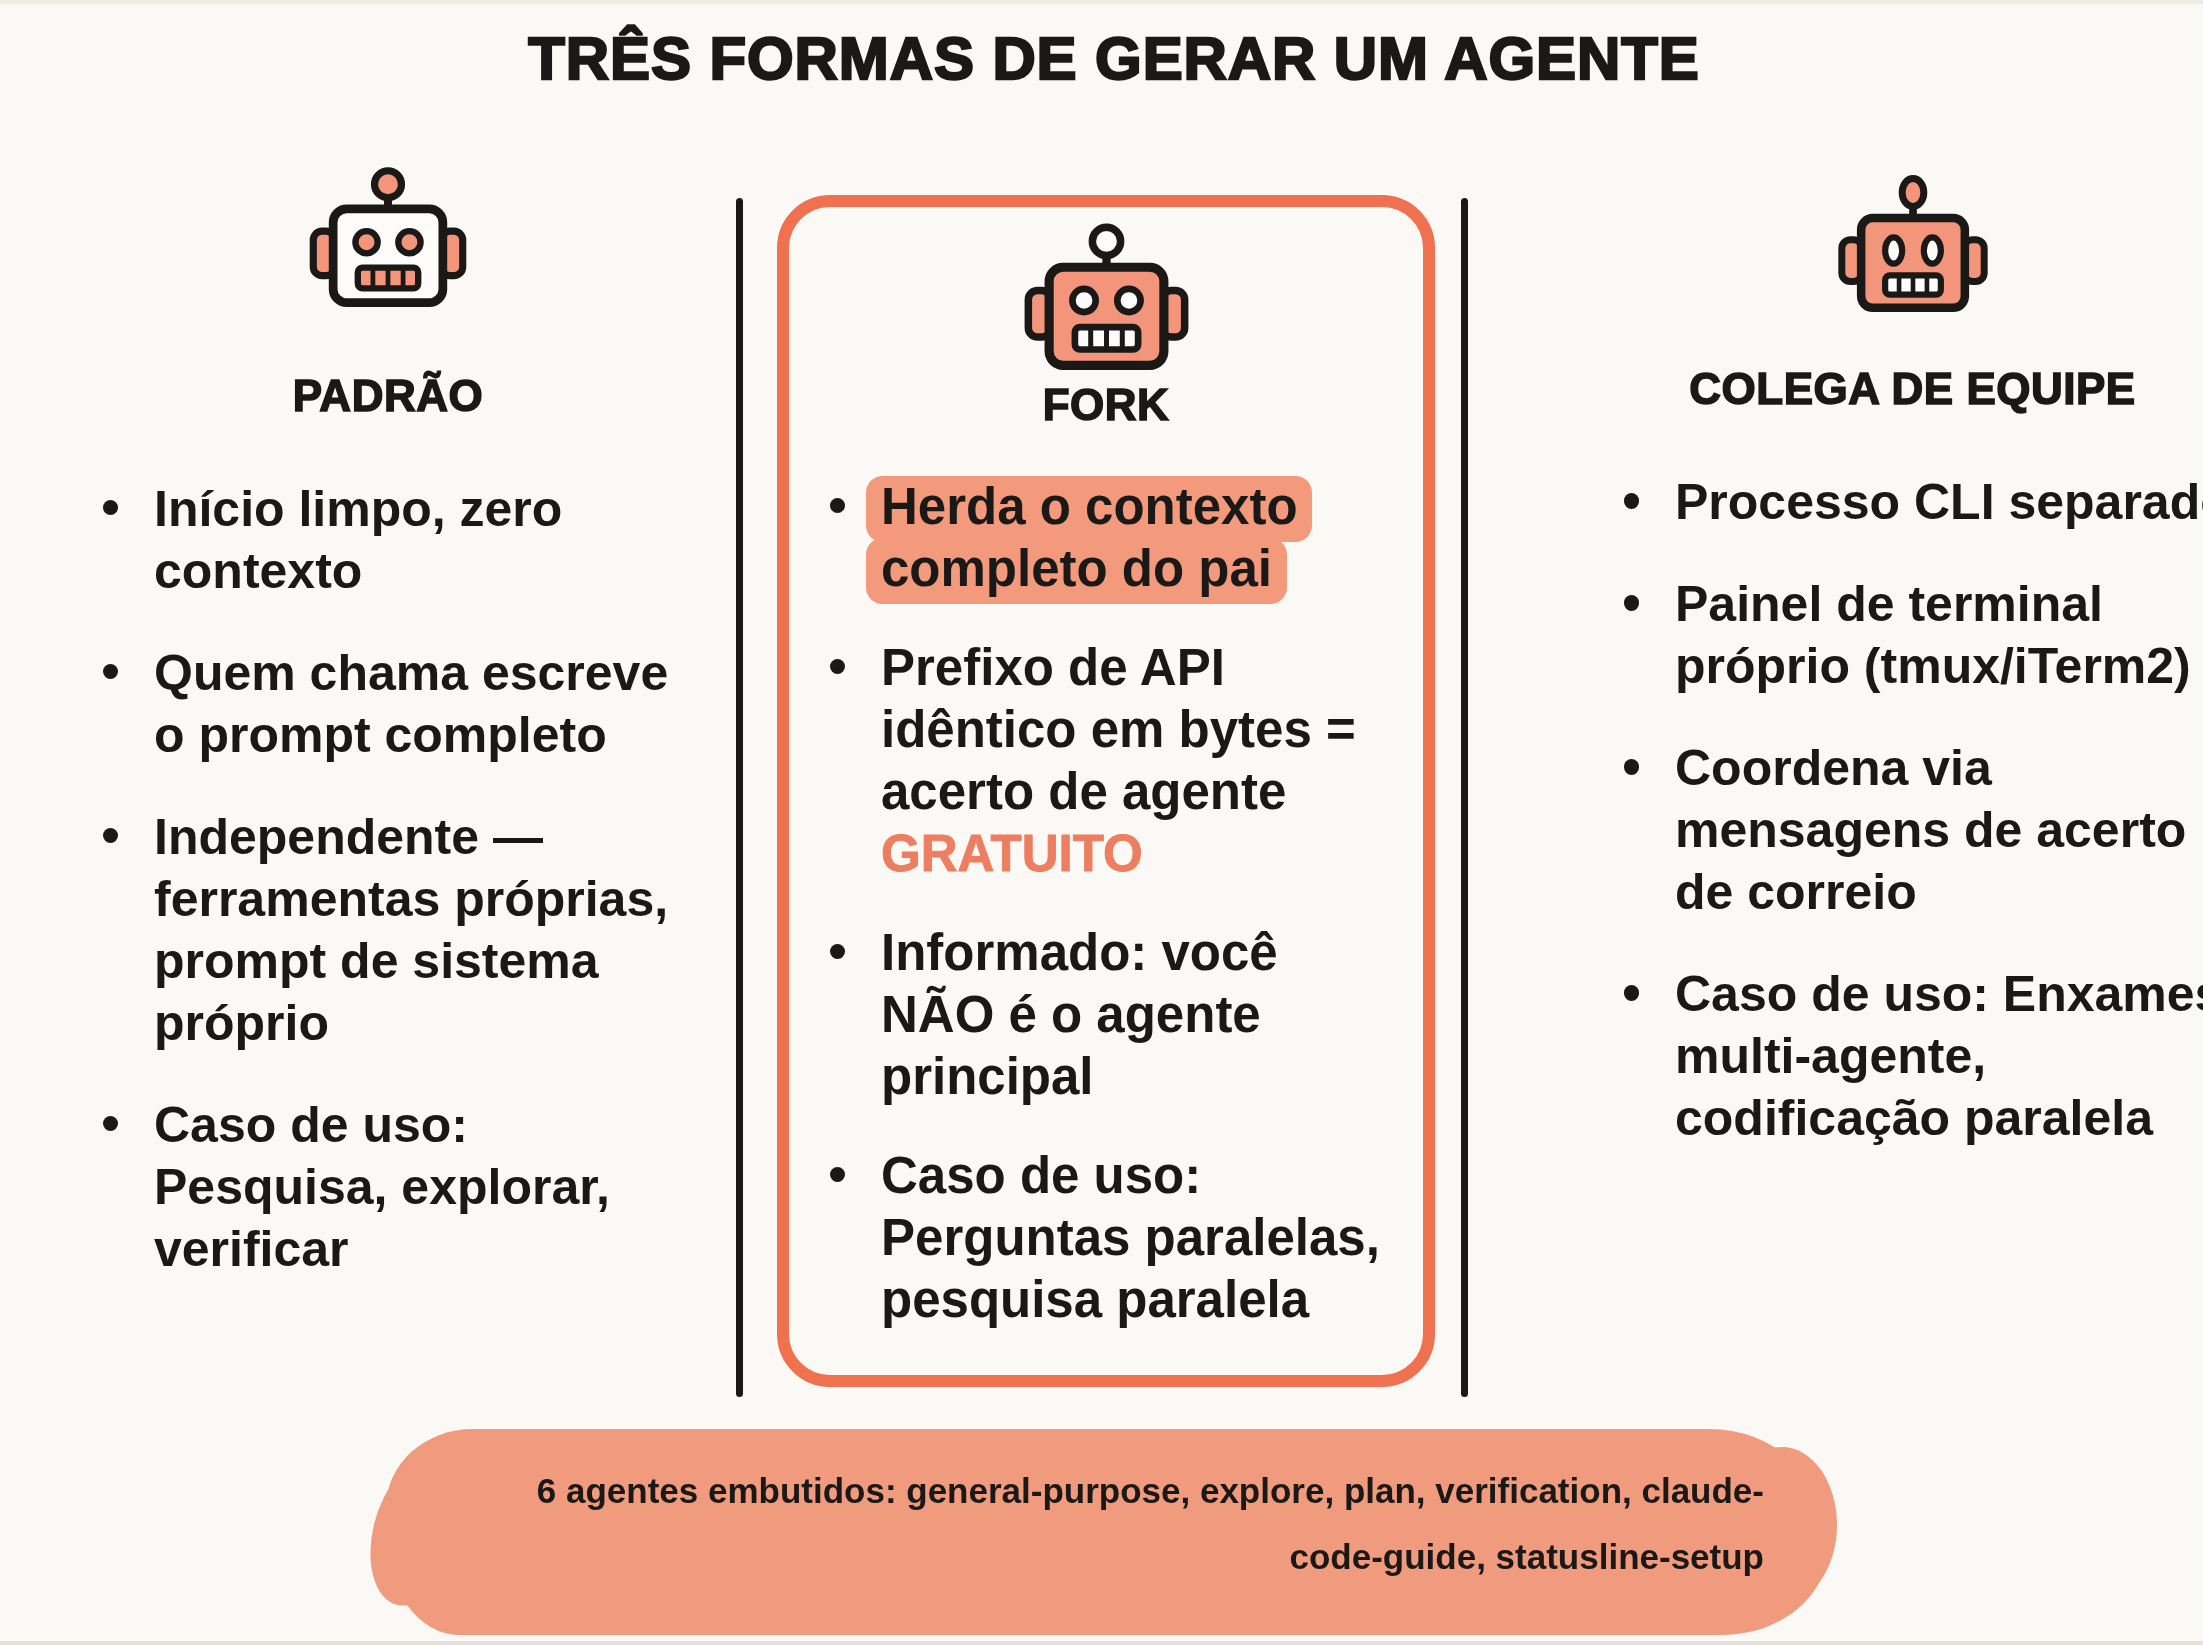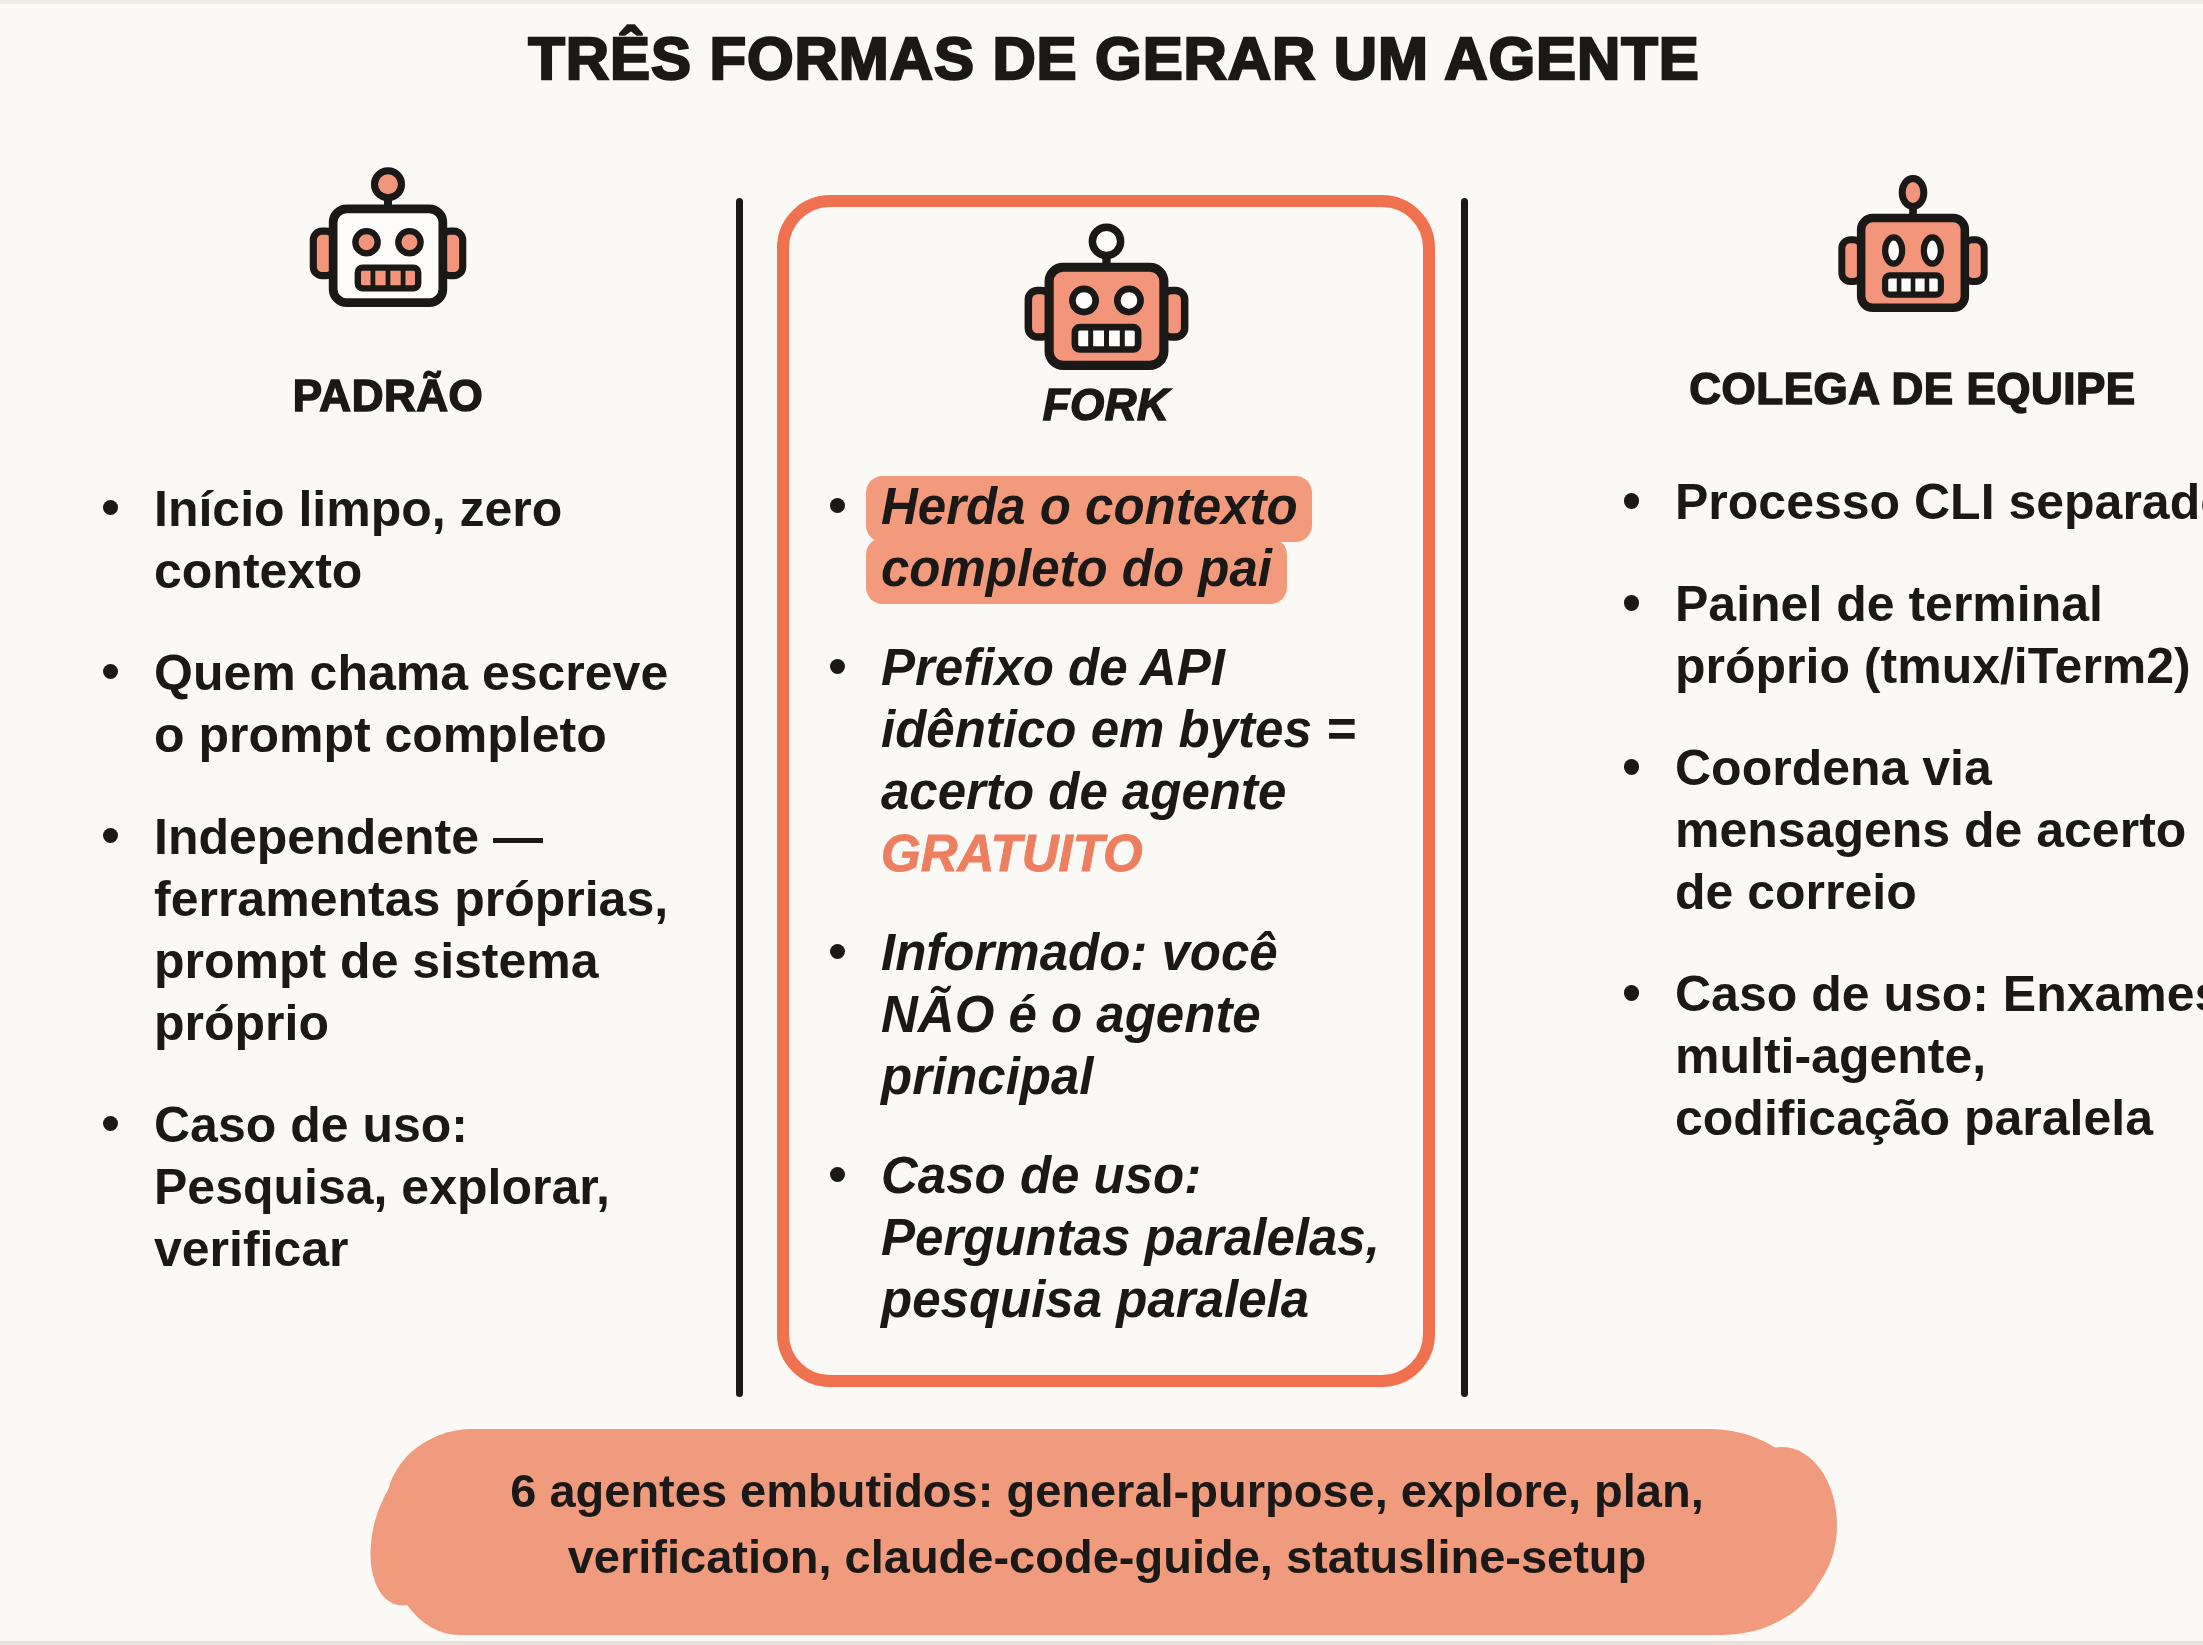--- a/index.html
+++ b/index.html
@@ -57,21 +57,21 @@
     font-size:50px;line-height:62px;font-weight:bold;
   }
   ul.bullets li::before{
     content:"";position:absolute;left:1.8px;top:22px;width:15.6px;height:15.6px;
     border-radius:50%;background:var(--ink,#1B1917);
   }
 
   
   #fork-card{
     position:absolute;left:777px;top:195px;width:658px;height:1192px;
-    border:12px solid var(--coral-border,#F0714F);border-radius:53px;font-style:italic;
+    border:12px solid var(--coral-border,#F0714F);border-radius:53px;
   }
   #fork-card .icon-row{margin-top:7.3px;}
   #fork-card .col-title{margin-top:7.3px;}
   #fork-card ul.bullets{margin-left:39px;width:566px;margin-top:46px;}
   #fork-card ul.bullets li{font-size:51px;margin-bottom:37px;}
 
   .hl{
     background:var(--highlight,#F29A7B);
     padding:1.8px 14.7px 7.3px;margin-left:-14.7px;border-radius:16.5px;
     -webkit-box-decoration-break:clone;box-decoration-break:clone;
@@ -86,22 +86,22 @@
   }
   #banner::before{
     content:"";position:absolute;left:-13px;top:31px;width:83px;height:147px;
     background:var(--banner-fill,#F09B7D);border-radius:50%;transform:rotate(14deg);
   }
   #banner::after{
     content:"";position:absolute;right:-9.2px;top:18.4px;width:110px;height:156px;
     background:var(--banner-fill,#F09B7D);border-radius:50%;
   }
   .banner-text{
-    position:relative;z-index:1;padding:29px 64px 0;text-align:center;
-    font-size:47px;line-height:66px;font-weight:bold;
+    position:relative;z-index:1;padding:29px 64px 0;text-align:right;
+    font-size:35px;line-height:66px;font-weight:bold;
   }
 </style>
 </head>
 <body>
 
 <div class="canvas">
   <div class="edge-top"></div>
 
   <h1 class="title">TRÊS FORMAS DE GERAR UM AGENTE</h1>
 

